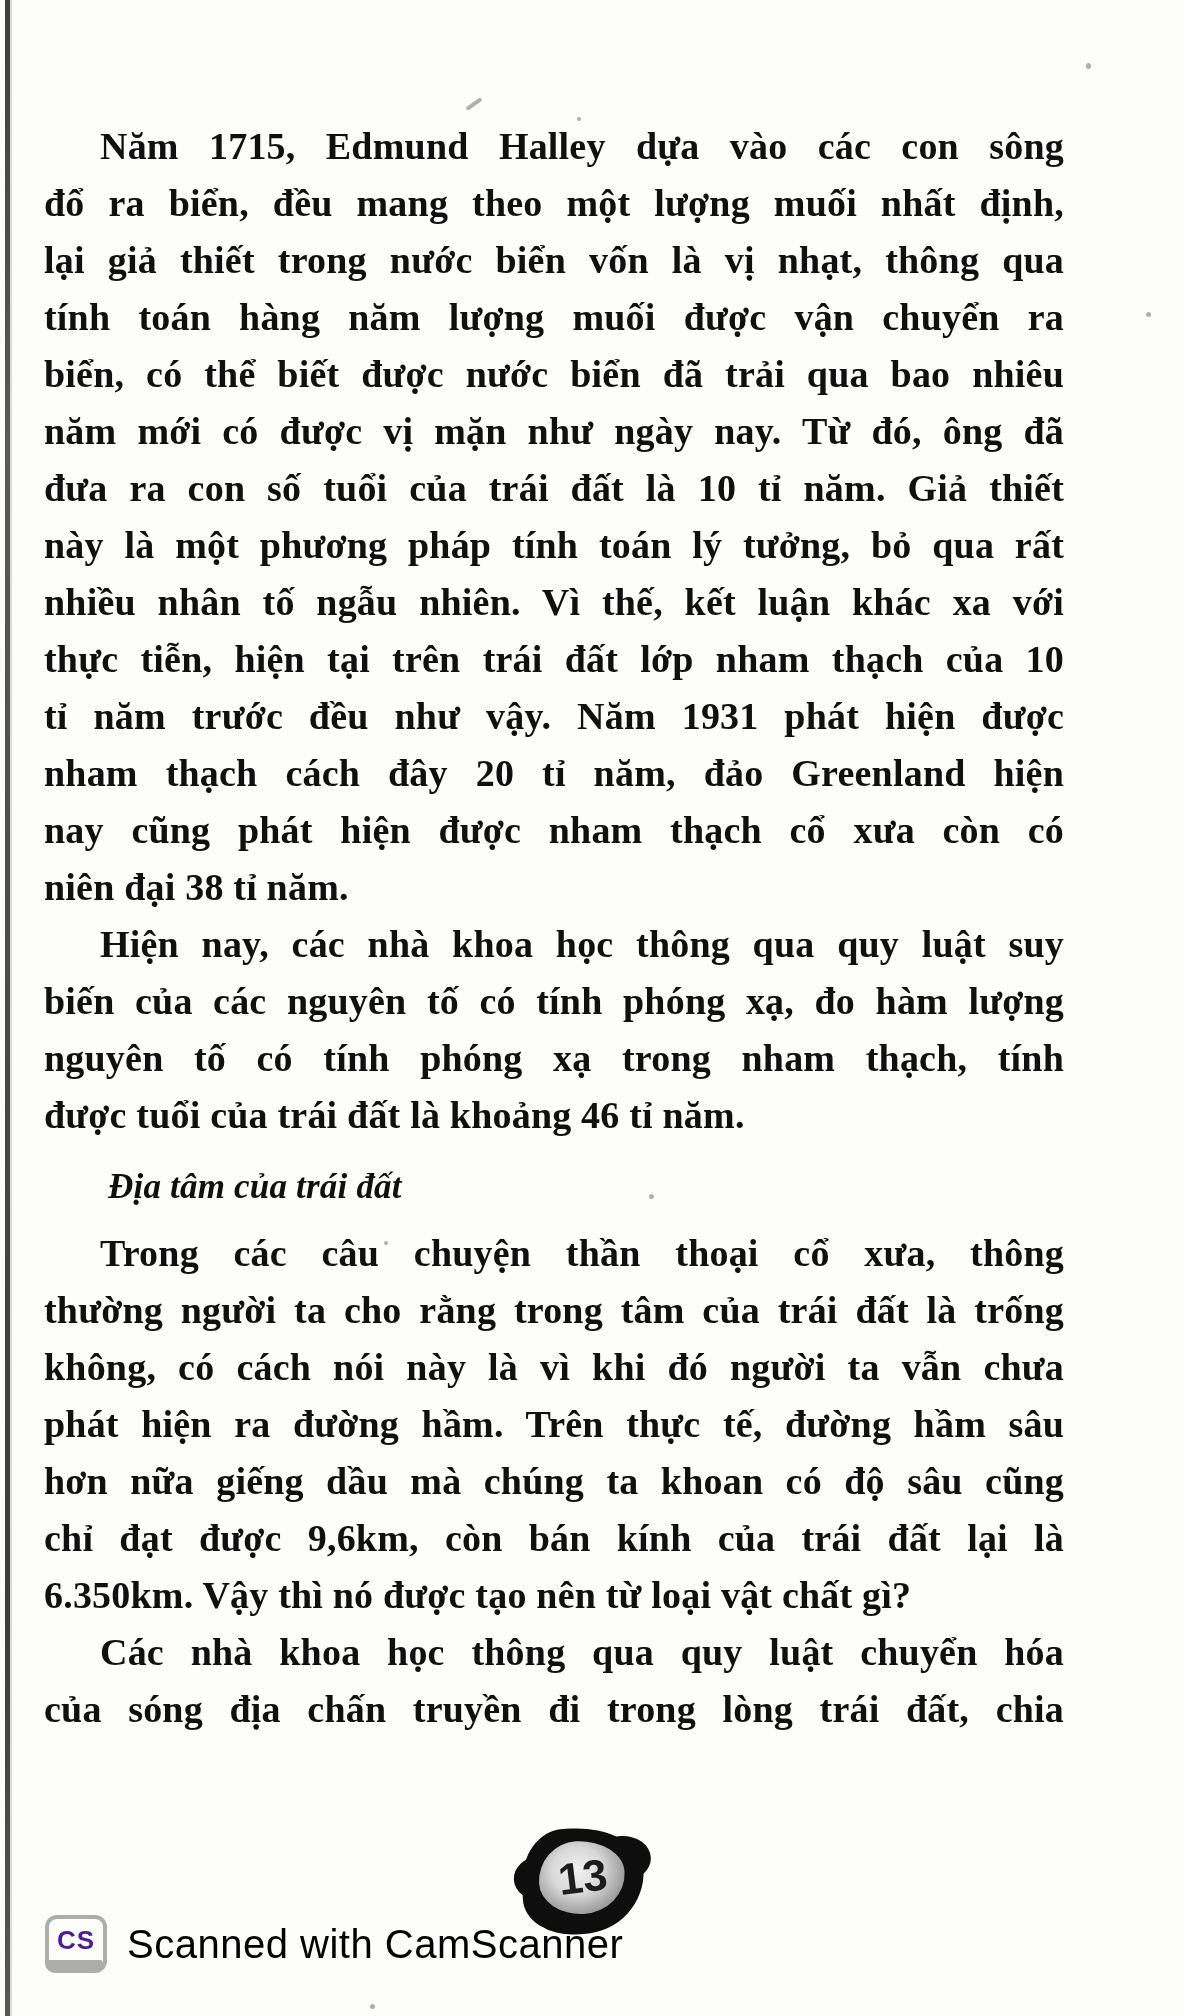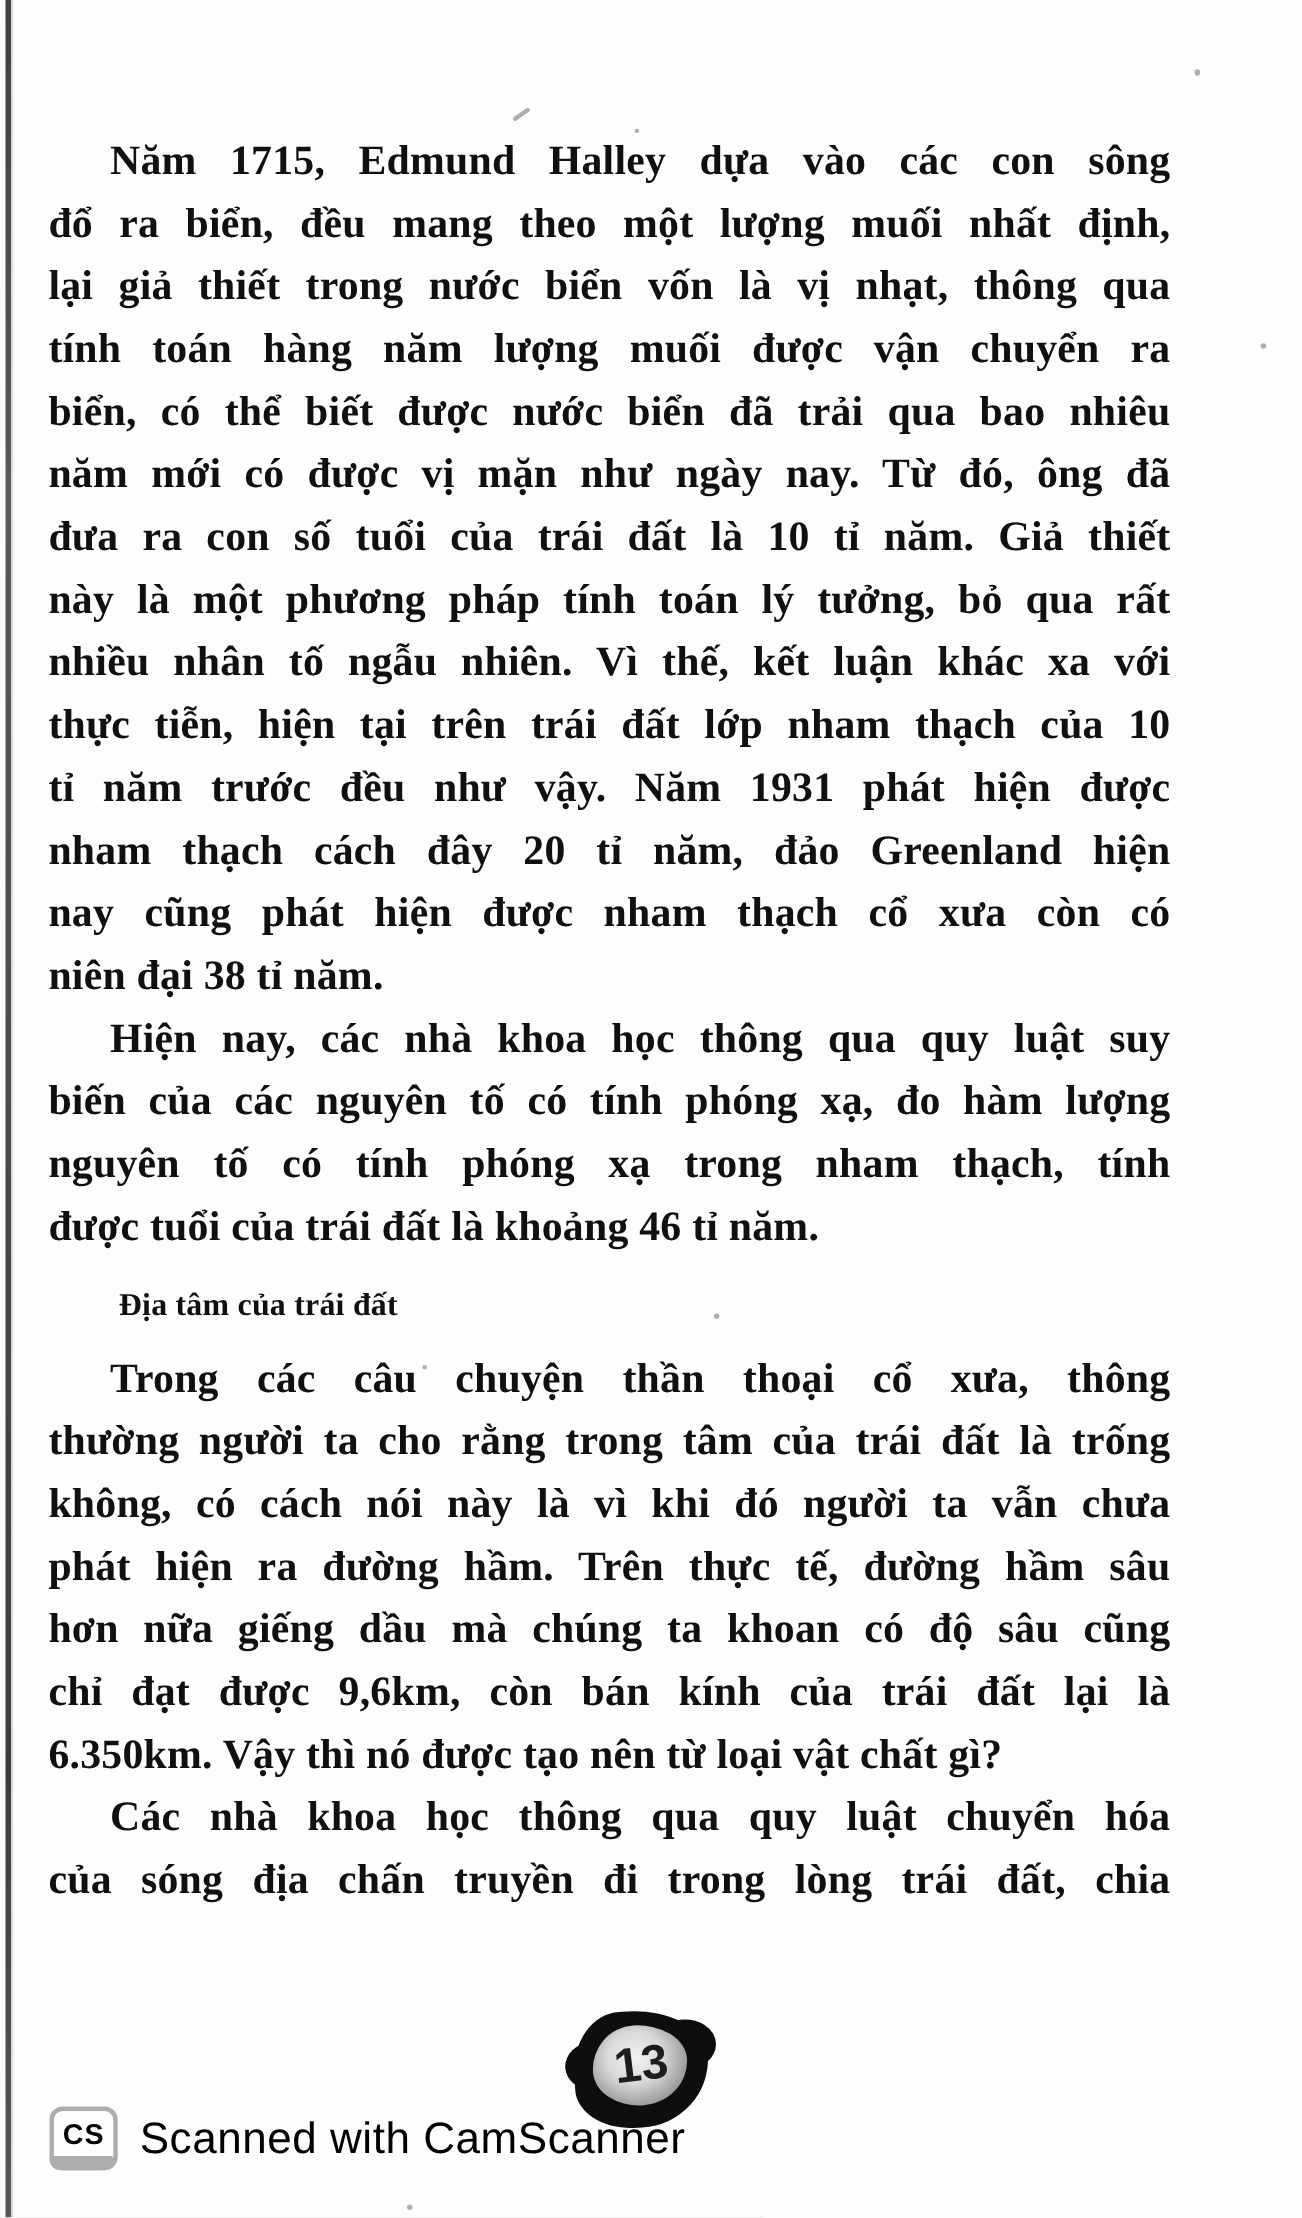--- a/index.html
+++ b/index.html
@@ -36,22 +36,23 @@
   }
   .line {
     text-align:justify;
     text-align-last:justify;
     white-space:normal;
   }
   .line.indent { text-indent:56px; }
   .line.end { text-align-last:left; }
 
   .heading {
+    font-style:italic;
     font-weight:700;
-    font-size:29px;
+    font-size:35px;
     line-height:57px;
     margin:14px 0 10px 64px;
   }
 
   
   .stamp {
     position:absolute; left:522px; top:1828px;
     width:122px; height:106px;
     transform:rotate(-3deg);
   }
@@ -86,21 +87,21 @@
   }
   .cs-logo {
     position:relative;
     width:54px; height:50px;
     border:4px solid #adadad;
     border-radius:12px;
     display:flex; align-items:center; justify-content:center;
   }
   .cs-logo .cs-text {
     font-family:"Liberation Sans", sans-serif;
-    font-weight:700; font-size:26px; color:#000000;
+    font-weight:700; font-size:26px; color:#4c1d95;
     margin-top:-8px; letter-spacing:1px;
   }
   .cs-logo .cs-fold {
     position:absolute; left:-4px; bottom:-4px;
     width:58px; height:13px;
     background:#adadad;
     border-radius:3px 3px 10px 10px;
   }
   .wm-label {
     font-family:"Liberation Sans", sans-serif;

